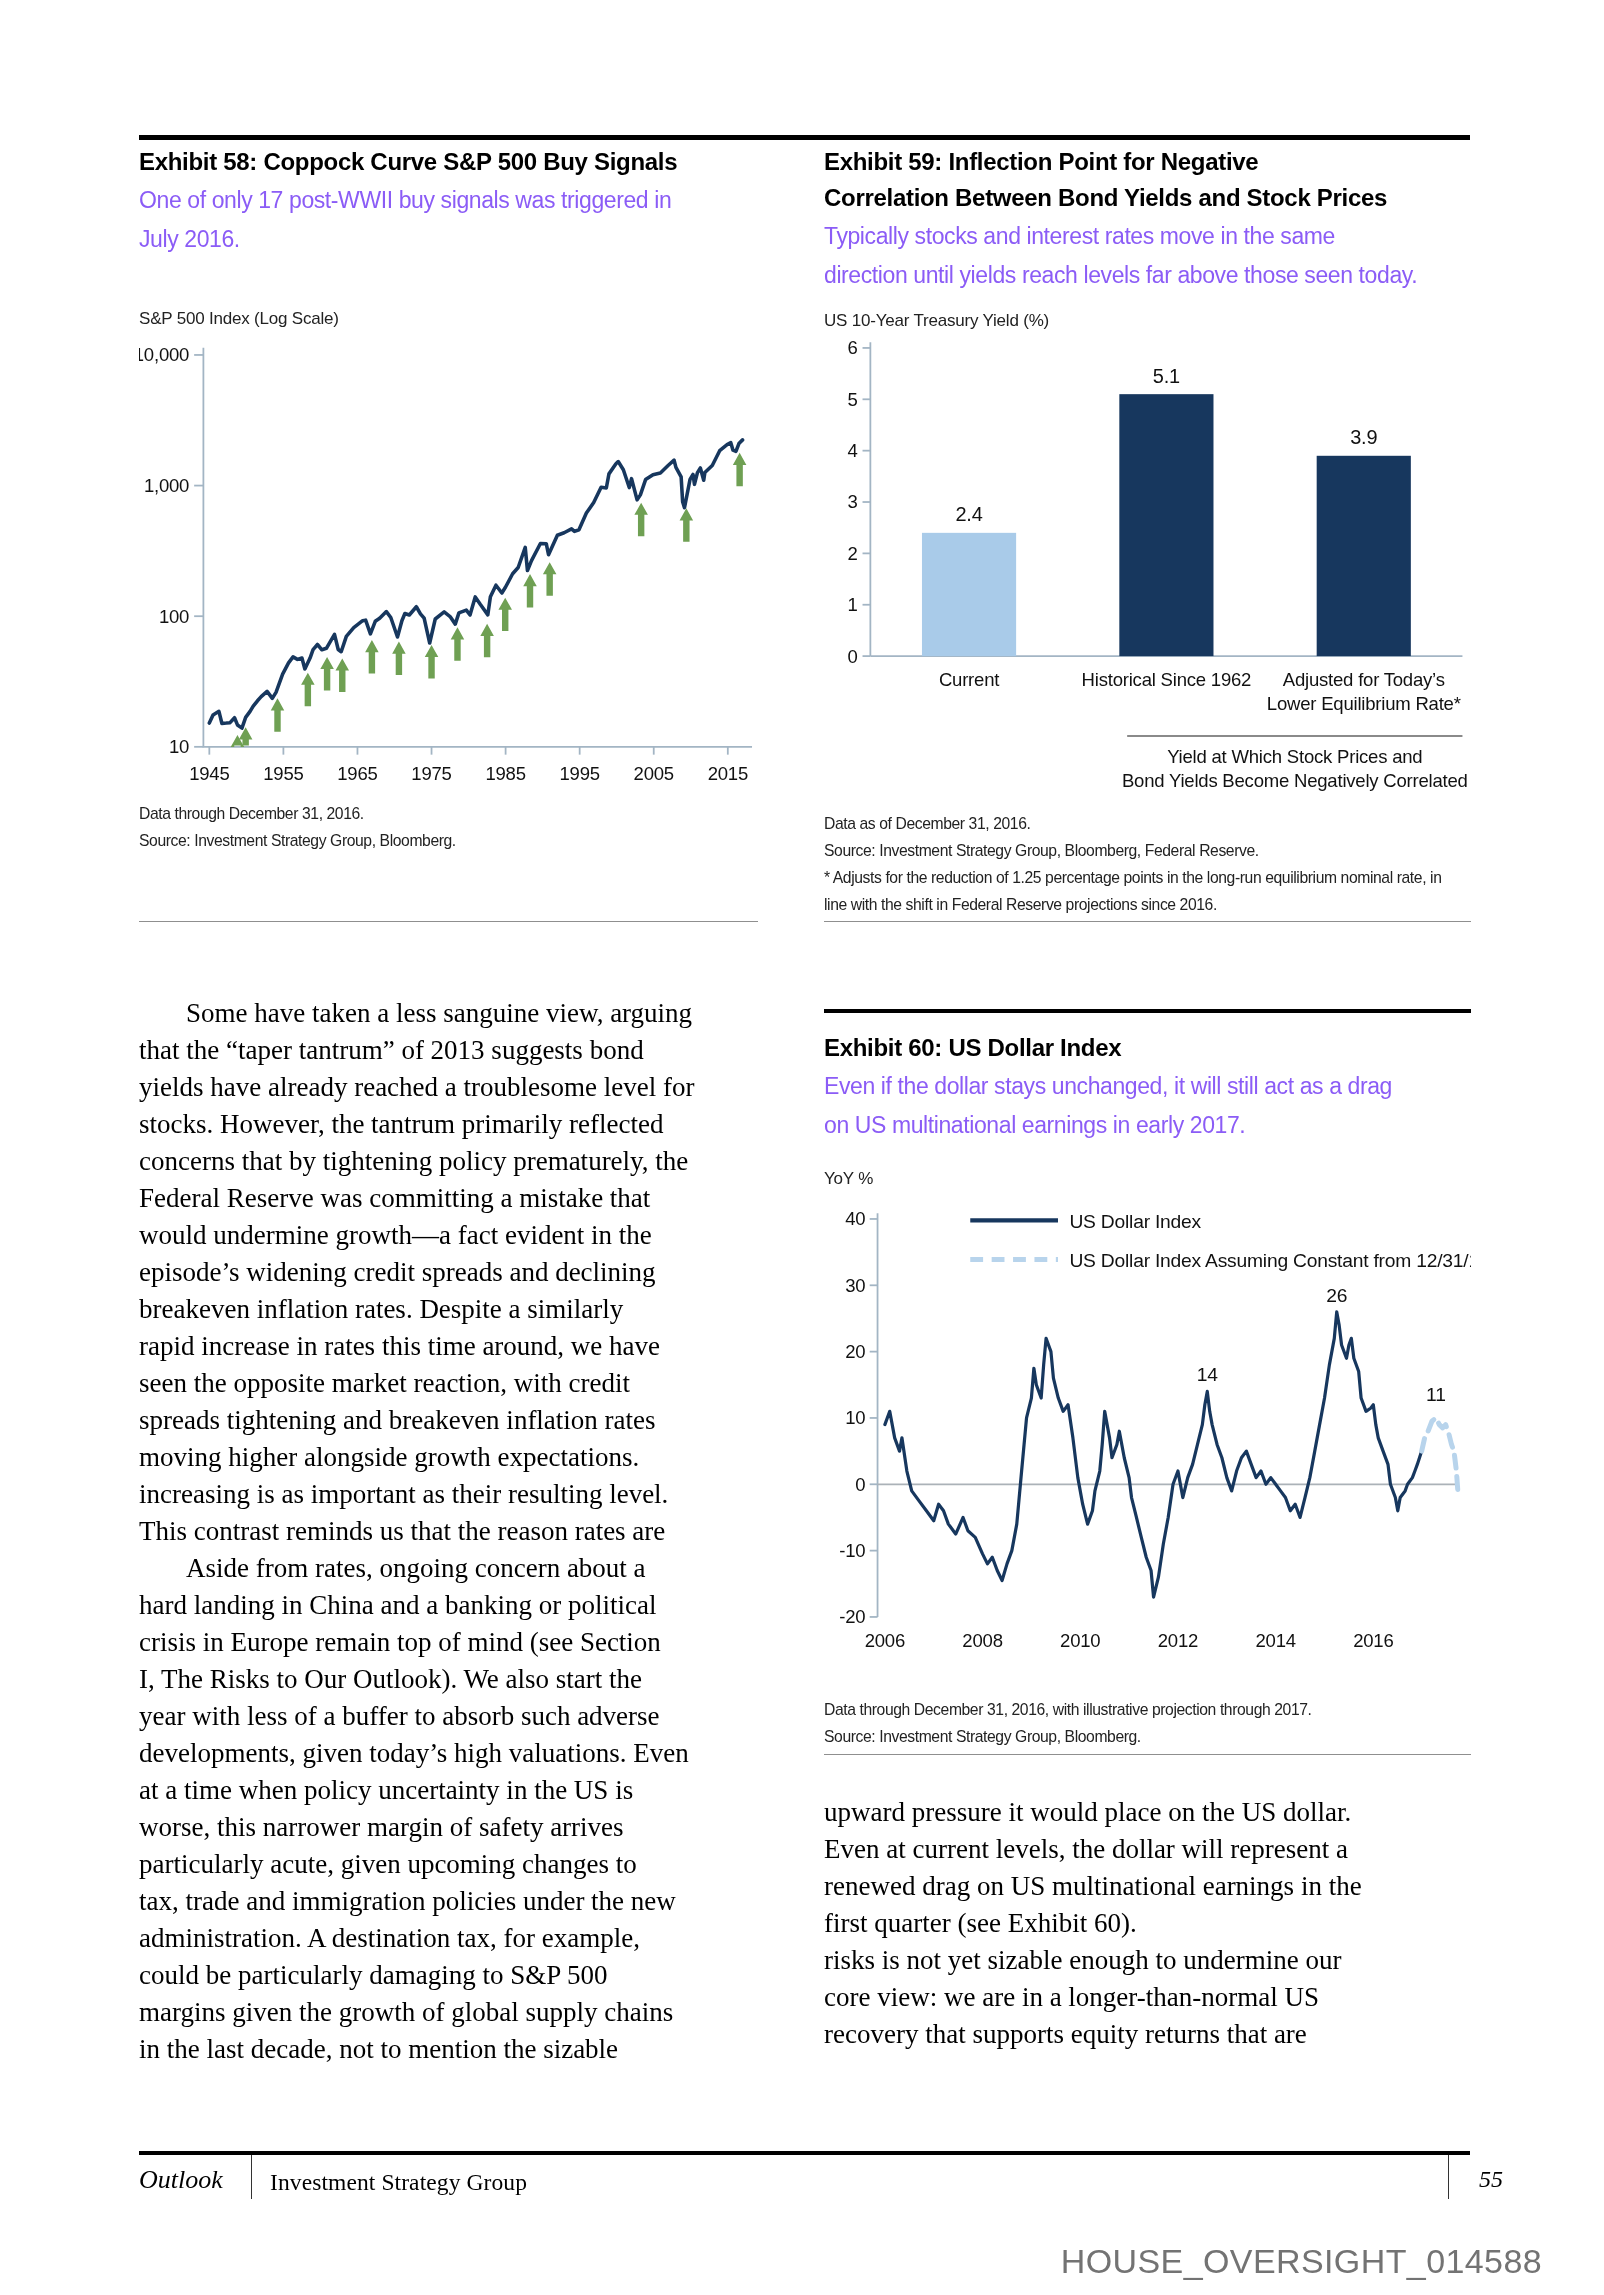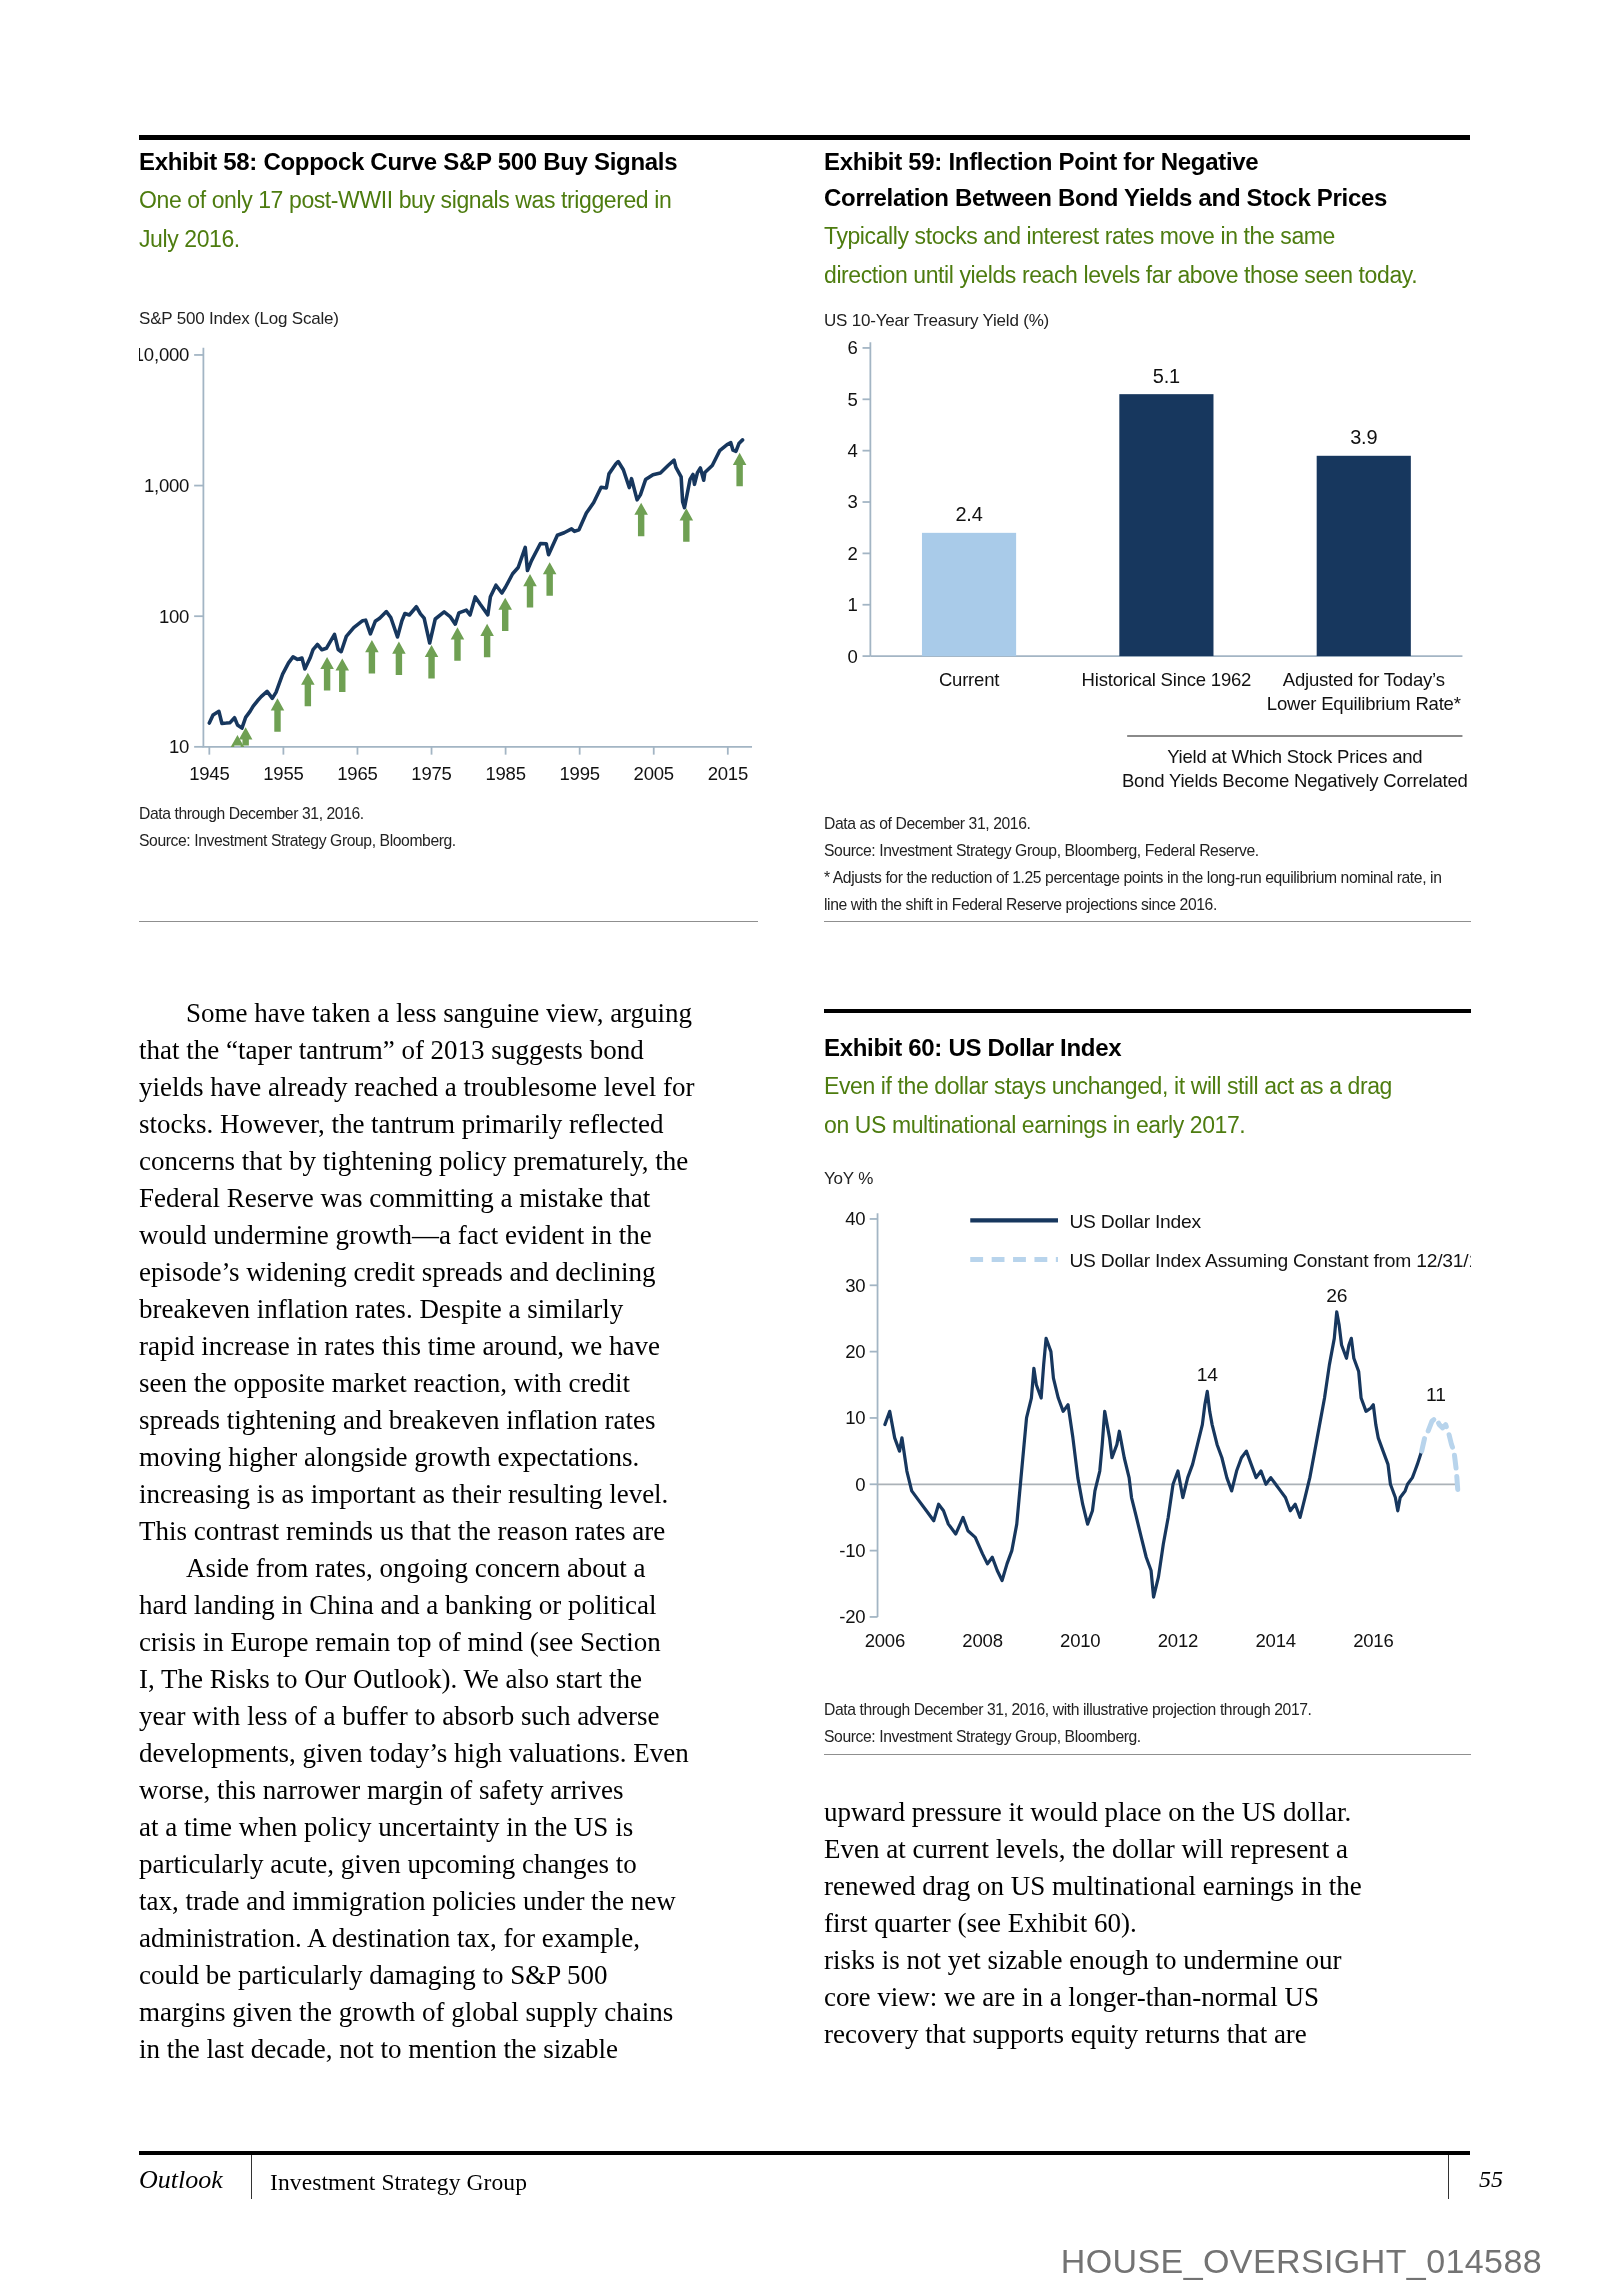--- a/index.html
+++ b/index.html
@@ -3,21 +3,21 @@
 <meta charset="utf-8">
 <style>
   html,body{margin:0;padding:0;background:#888;}
   .page{position:relative;width:1604px;height:2295px;background:#ffffff;overflow:hidden;
         font-family:"Liberation Sans",sans-serif;color:#000;}
   .abs{position:absolute;}
   .rule-thick{position:absolute;height:5px;background:#000;}
   .rule-thin{position:absolute;height:1.4px;background:#8f8f8f;}
   .rule-mid{position:absolute;height:3.6px;background:#000;}
   .ex-title{font-weight:bold;font-size:24px;line-height:36px;letter-spacing:-0.3px;color:#000;white-space:nowrap;}
-  .ex-sub{font-size:23px;line-height:39px;letter-spacing:-0.4px;color:#4d7c0f;white-space:nowrap;}
+  .ex-sub{font-size:23px;line-height:39px;letter-spacing:-0.4px;color:#8b5cf6;white-space:nowrap;}
   .axis-label{font-size:17px;letter-spacing:-0.2px;color:#222;}
   .notes{font-size:15.7px;line-height:27px;letter-spacing:-0.4px;color:#222;}
   .notes div{white-space:nowrap;}
   .body-text{font-family:"Liberation Serif",serif;font-size:27px;line-height:37px;color:#000;}
   .body-text .line{white-space:nowrap;}
   .body-text .indent{text-indent:47px;}
   .footer-brand{font-family:"Liberation Serif",serif;font-style:italic;font-size:26px;color:#000;}
   .footer-group{font-family:"Liberation Serif",serif;font-size:23.5px;color:#000;letter-spacing:0.1px;}
   .footer-page{font-family:"Liberation Serif",serif;font-style:italic;font-size:24px;color:#000;margin-left:16px;}
   .vdiv{position:absolute;width:1.4px;background:#333;}
@@ -103,22 +103,22 @@
       <div class="line">spreads tightening and breakeven inflation rates</div>
       <div class="line">moving higher alongside growth expectations.</div>
       <div class="line">increasing is as important as their resulting level.</div>
       <div class="line">This contrast reminds us that the reason rates are</div>
       <div class="line indent">Aside from rates, ongoing concern about a</div>
       <div class="line">hard landing in China and a banking or political</div>
       <div class="line">crisis in Europe remain top of mind (see Section</div>
       <div class="line">I, The Risks to Our Outlook). We also start the</div>
       <div class="line">year with less of a buffer to absorb such adverse</div>
       <div class="line">developments, given today’s high valuations. Even</div>
+      <div class="line">at a time when policy uncertainty in the US is</div>
       <div class="line">worse, this narrower margin of safety arrives</div>
-      <div class="line">at a time when policy uncertainty in the US is</div>
       <div class="line">particularly acute, given upcoming changes to</div>
       <div class="line">tax, trade and immigration policies under the new</div>
       <div class="line">administration. A destination tax, for example,</div>
       <div class="line">could be particularly damaging to S&amp;P 500</div>
       <div class="line">margins given the growth of global supply chains</div>
       <div class="line">in the last decade, not to mention the sizable</div>
     </div>
 
   <div class="abs ex-title" style="left:824px;top:144px;">
       <div>Exhibit 59: Inflection Point for Negative</div>

